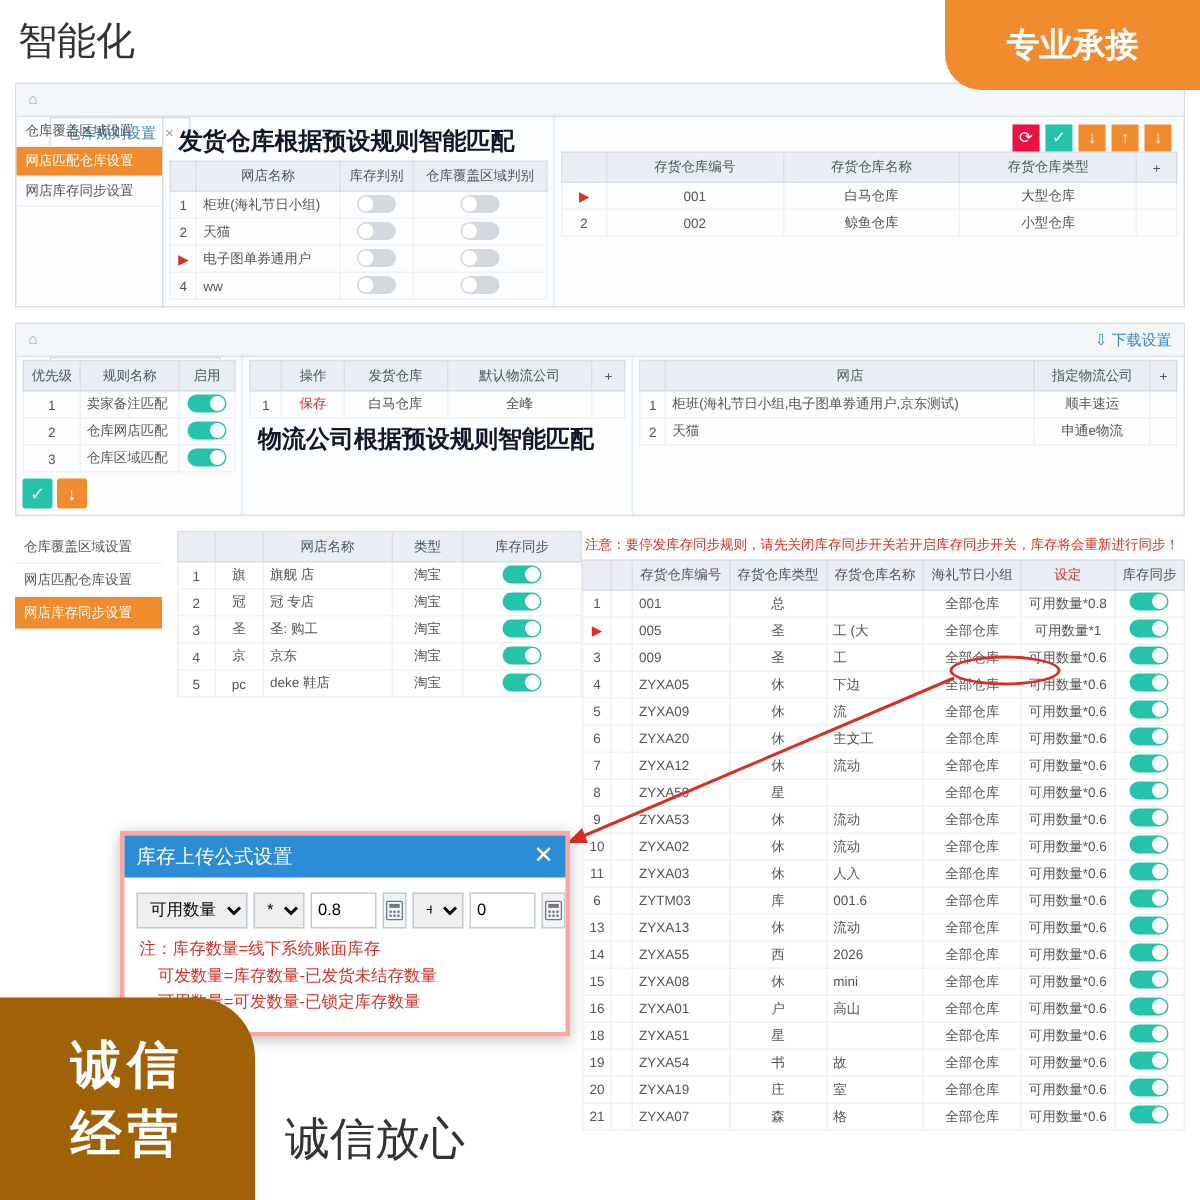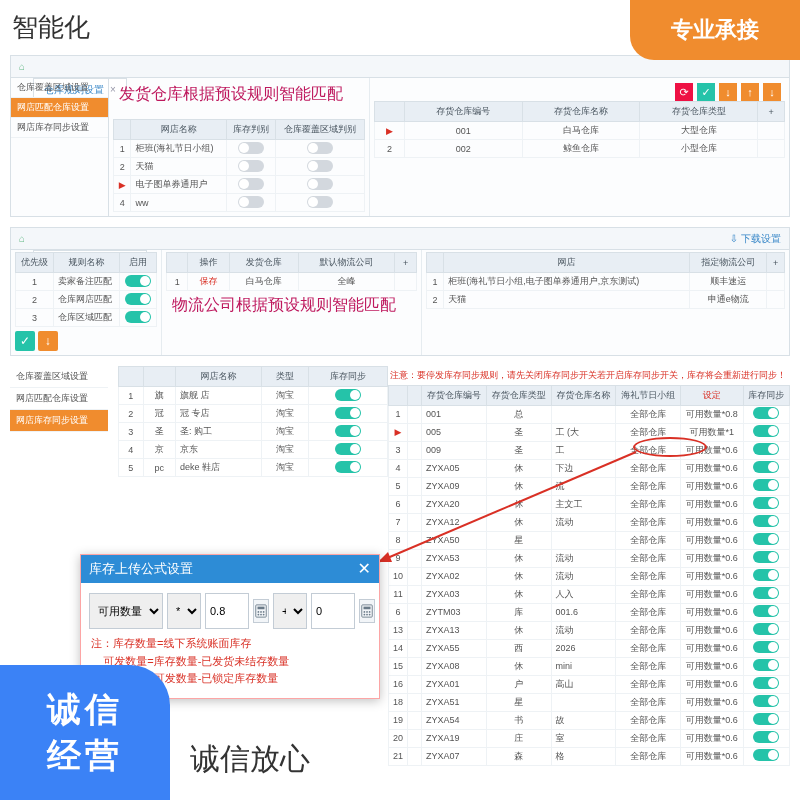--- a/index.html
+++ b/index.html
@@ -20,21 +20,21 @@
 .panel .tabs .download { color: #3a88c8; padding-right: 8px; }
 
 .panel-body { display: flex; }
 
 
 .side { width: 98px; border-right: 1px solid #d8e0e6; }
 .side .row { padding: 4px 6px; font-size: 9px; color: #555; border-bottom: 1px solid #eef2f5; height: 20px; display: flex; align-items: center; }
 .side .row.orange { background: #f08c2e; color: #fff; }
 
 
-.red-head { color: #be185d; font-size: 16px; font-weight: 400; padding: 4px 6px 14px; }
+.red-head { color: #0f172a; font-size: 16px; font-weight: 700; padding: 4px 6px 2px; }
 
 
 .tbl { width: 100%; border-collapse: collapse; font-size: 9px; }
 .tbl th { background: #e8eef4; color: #4a5660; height: 20px; border: 1px solid #d8e0e6; padding: 0 4px; font-weight: 400; text-align: center; }
 .tbl td { border: 1px solid #eef2f5; height: 18px; padding: 0 4px; color: #555; text-align: center; }
 .tbl td.l { text-align: left; }
 .tbl td.red-mark { color: #d93025; }
 
 .toggle { display: inline-block; width: 26px; height: 12px; border-radius: 7px; background: #25c3a9; position: relative; }
 .toggle.off { background: #d3d8de; }
@@ -58,32 +58,32 @@
 .panel3 .side3 .row { padding: 5px 6px; font-size: 9px; color: #555; height: 22px; display:flex; align-items:center; border-bottom:1px solid #eef2f5; }
 .panel3 .side3 .row.orange { background: #f08c2e; color:#fff; }
 .panel3 .left-block { flex: 0 0 270px; margin-left: 10px; }
 .panel3 .right-block { flex: 1; }
 
 .notice { color:#d93025; font-size:9px; padding: 3px 2px; line-height:1.4; }
 
 .ellipse-mark { position:absolute; border:2px solid #d93025; width:74px; height:20px; border-radius:50%; top: 437px; left: 633px; pointer-events: none; }
 
 
-.dialog { position:absolute; left:80px; top:554px; width:300px; border:1px solid #fca5a5; background:#fff; box-shadow:0 2px 10px rgba(0,0,0,.25); }
+.dialog { position:absolute; left:80px; top:554px; width:300px; border:3px solid #fca5a5; background:#fff; box-shadow:0 2px 10px rgba(0,0,0,.25); }
 .dialog .dlg-title { background:#2d8cd6; color:#fff; height:28px; line-height:28px; padding:0 8px; font-size:13px; display:flex; justify-content:space-between; }
 .dialog .dlg-title .x { font-size:16px; cursor:pointer; }
 .dialog .dlg-body { padding:10px 8px 6px; display:flex; gap:4px; align-items:center; }
-.dialog .dlg-body select,.dialog .dlg-body input { height:36px; font-size:11px; border:1px solid #c3ccd5; padding:0 4px; }
+.dialog .dlg-body select,.dialog .dlg-body input { height:24px; font-size:11px; border:1px solid #c3ccd5; padding:0 4px; }
 .dialog .dlg-body .num { width:44px; }
 .dialog .calc { width:24px; height:24px; border:1px solid #c3ccd5; display:flex; align-items:center; justify-content:center; background:#f2f5f8; }
 .dialog .dlg-notes { padding:0 10px 10px; font-size:11px; line-height:1.6; color:#d93025; }
 .dialog .dlg-notes .lbl { color:#d93025; }
 
 
-.cx-badge { position:absolute; left:0; bottom:0; width:170px; height:135px; background:#3b82f6; border-top-right-radius:40px; color:#fff; display:flex; flex-direction:column; align-items:center; justify-content:center; font-size:34px; font-weight:700; letter-spacing:4px; }
+.cx-badge { position:absolute; left:0; bottom:0; width:170px; height:135px; background:#a16207; border-top-right-radius:40px; color:#fff; display:flex; flex-direction:column; align-items:center; justify-content:center; font-size:34px; font-weight:700; letter-spacing:4px; }
 .footer-text { position:absolute; left:190px; right:0; bottom:20px; font-size:30px; color:#333; display:flex; gap:48px; }
 
 .top-tools { display:flex; gap:4px; justify-content:flex-end; padding:3px 4px 0; }
 .top-tools .t { width:18px; height:18px; line-height:18px; text-align:center; font-size:11px; color:#fff; }
 .top-tools .t.red { background:#e14; }
 .top-tools .t.gr  { background:#25c3a9; }
 .top-tools .t.or  { background:#f08c2e; }
 
 svg.calc-icon { width:14px; height:14px; }
 </style>

